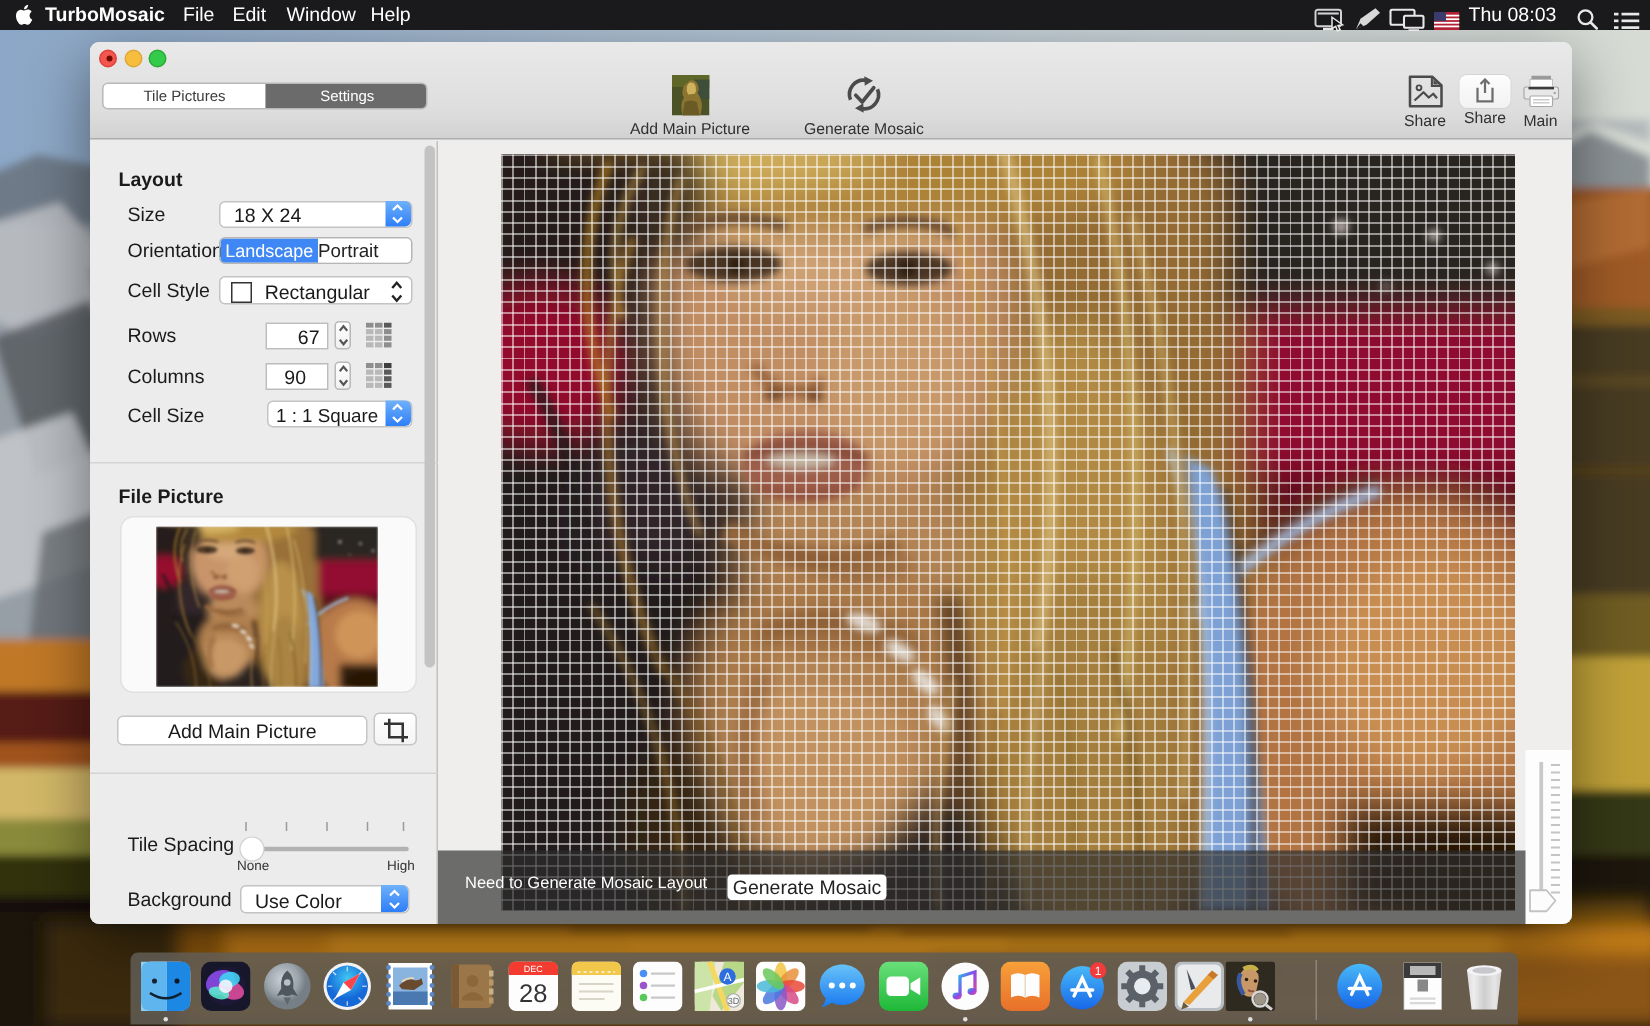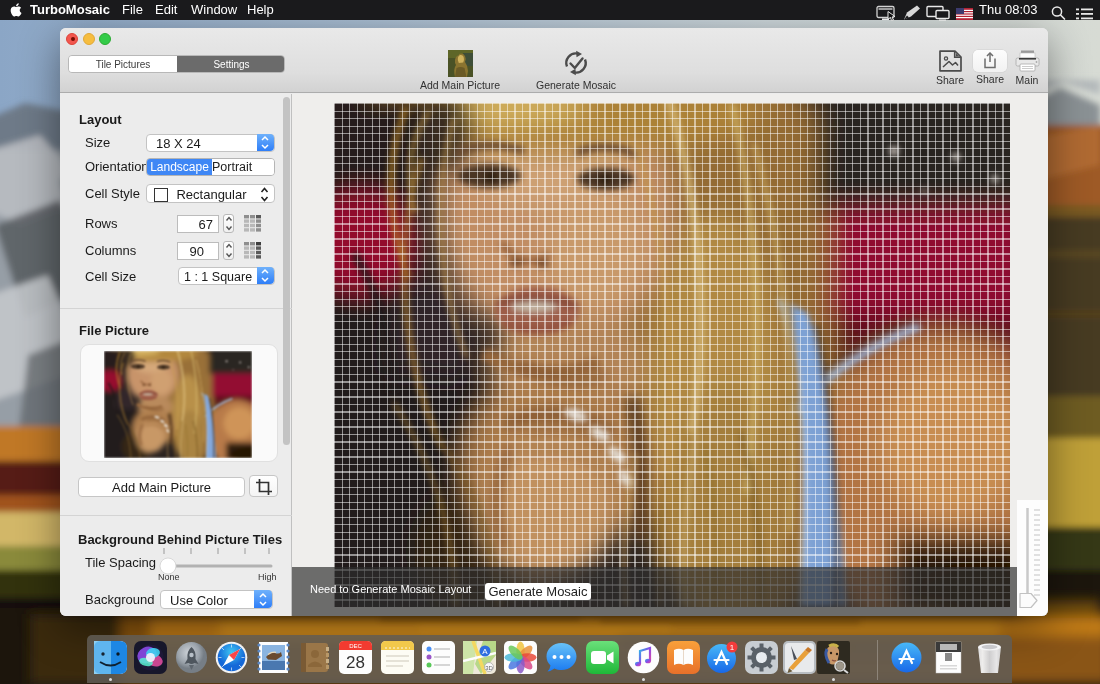--- a/index.html
+++ b/index.html
@@ -344,21 +344,20 @@
           <use href="#photoart"></use>
         </svg></div>
       <div style="position:absolute;left:18px;top:383px;width:167px;height:20px;background:#fff;border:0.5px solid #c6c6c6;border-radius:4px;text-align:center;line-height:19px;font-size:13px">Add Main Picture</div>
       <div style="position:absolute;left:189px;top:381px;width:29px;height:22px;background:linear-gradient(#fff,#f4f4f4);border:0.5px solid #c6c6c6;border-radius:4px">
         <svg style="position:absolute;left:6px;top:3px" width="16" height="16" viewBox="0 0 16 16">
           <path d="M3.5,0 L3.5,12.5 L16,12.5" fill="none" stroke="#333" stroke-width="1.7"></path>
           <path d="M0,3.5 L12.5,3.5 L12.5,16" fill="none" stroke="#333" stroke-width="1.7"></path>
         </svg>
       </div>
       <div style="position:absolute;left:0px;top:421px;width:232px;height:1px;background:#d4d4d4"></div>
-      <div class="hdr" style="left:18px;top:438px">Background Behind Picture Tiles</div>
       <div class="lbl" style="top:461px">Tile Spacing</div>
       <svg style="position:absolute;left:98px;top:452px" width="118" height="30" viewBox="0 0 118 30">
         <g stroke="#9a9a9a" stroke-width="1">
           <line x1="6" y1="2" x2="6" y2="8"></line>
           <line x1="33" y1="2" x2="33" y2="8"></line>
           <line x1="60" y1="2" x2="60" y2="8"></line>
           <line x1="87" y1="2" x2="87" y2="8"></line>
           <line x1="111" y1="2" x2="111" y2="8"></line>
         </g>
         <line x1="6" y1="20" x2="113" y2="20" stroke="#b2b2b2" stroke-width="3" stroke-linecap="round"></line>

